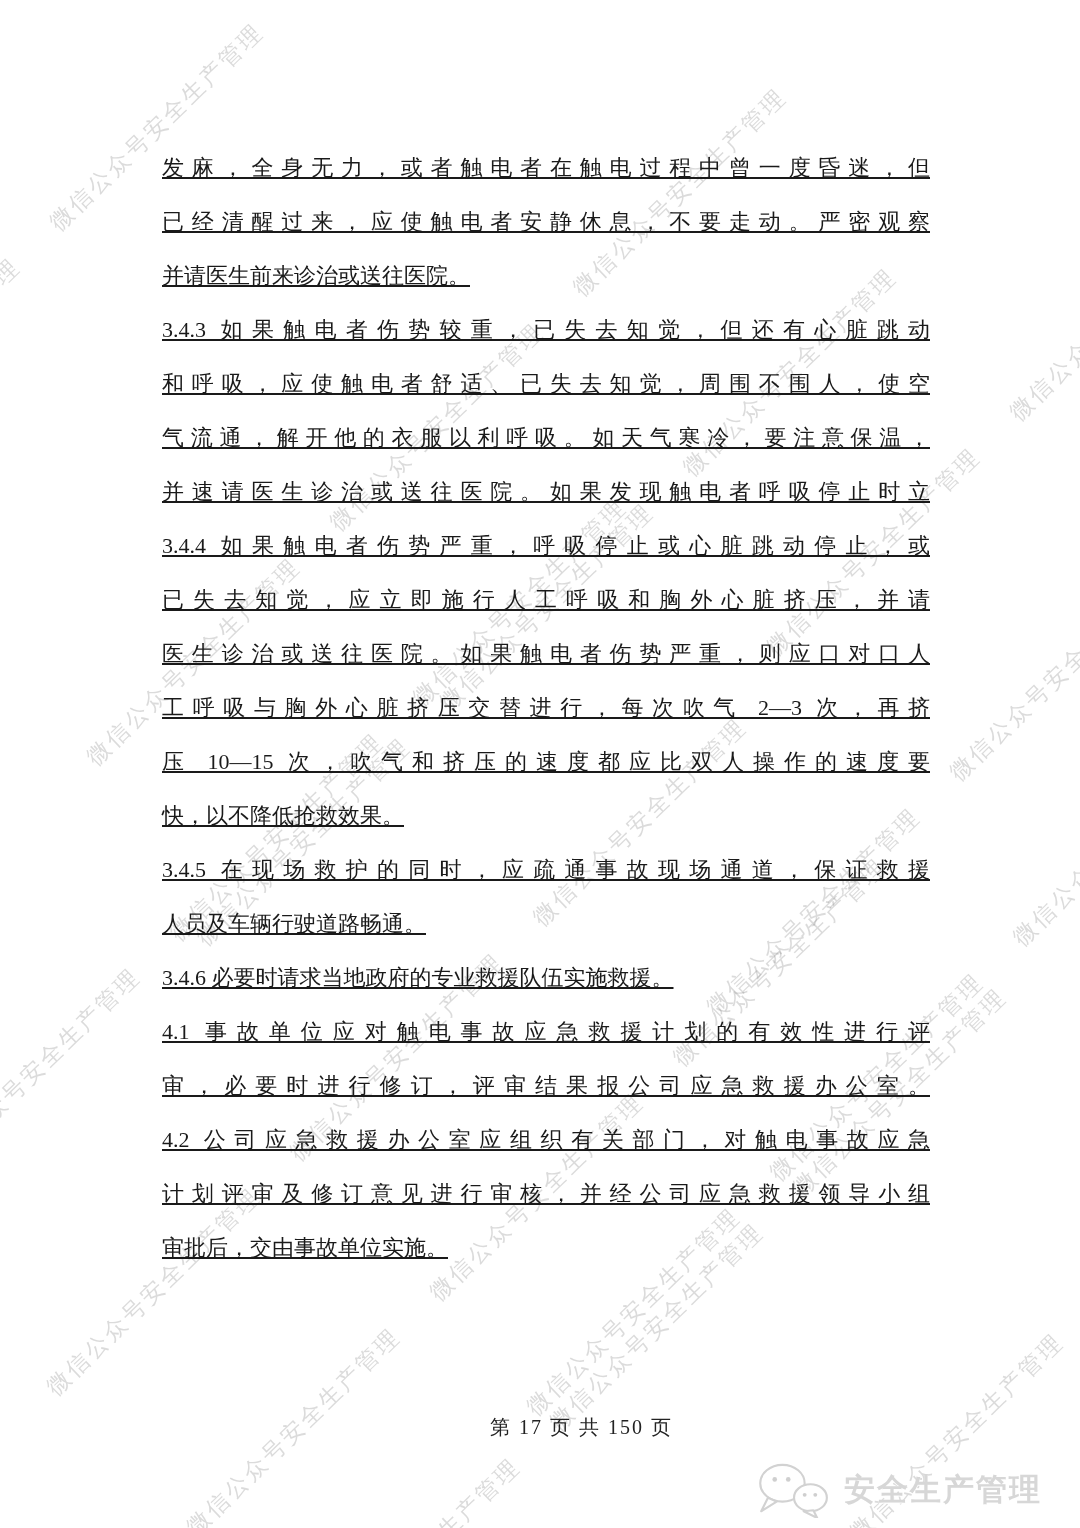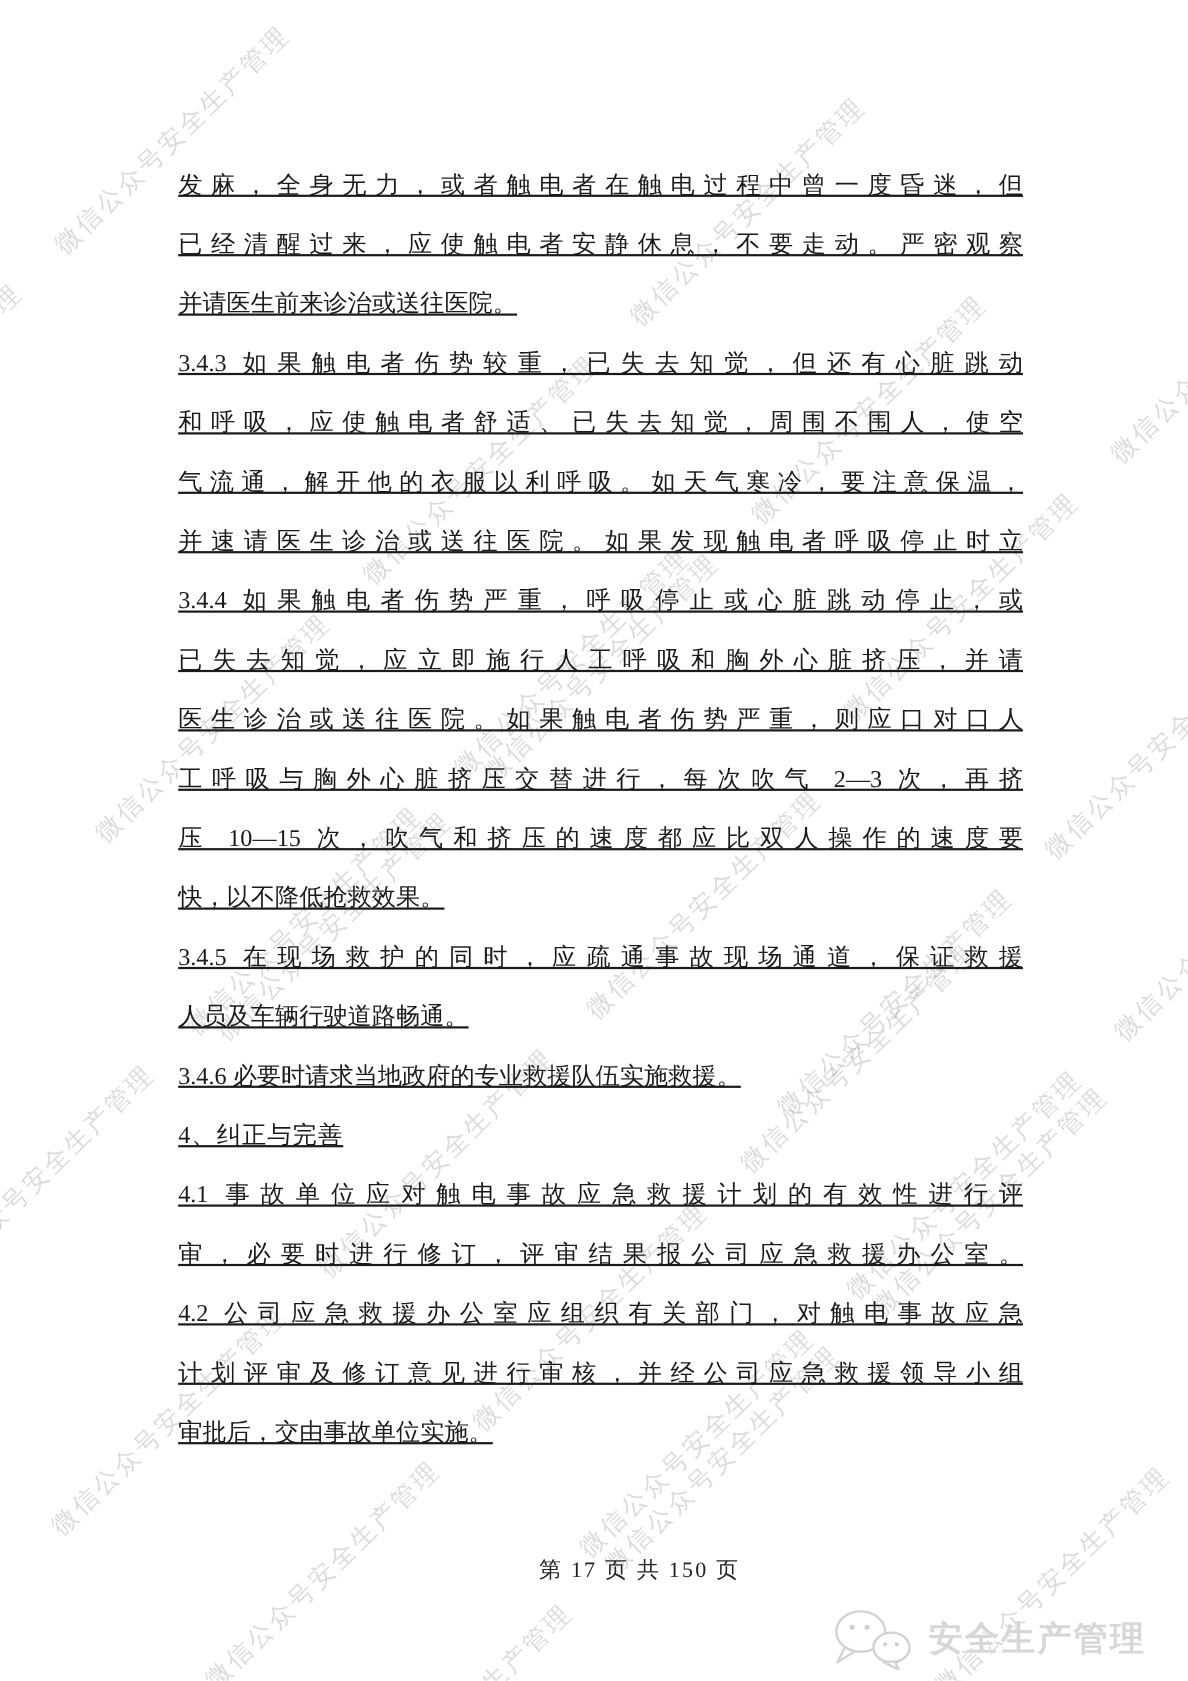--- a/index.html
+++ b/index.html
@@ -128,21 +128,20 @@
       <div class="line justify">并速请医生诊治或送往医院。如果发现触电者呼吸停止时立</div>
       <div class="line justify">3.4.4 如果触电者伤势严重，呼吸停止或心脏跳动停止，或</div>
       <div class="line justify">已失去知觉，应立即施行人工呼吸和胸外心脏挤压，并请</div>
       <div class="line justify">医生诊治或送往医院。如果触电者伤势严重，则应口对口人</div>
       <div class="line justify">工呼吸与胸外心脏挤压交替进行，每次吹气 2—3 次，再挤</div>
       <div class="line justify">压 10—15 次，吹气和挤压的速度都应比双人操作的速度要</div>
       <div class="line">快，以不降低抢救效果。</div>
       <div class="line justify">3.4.5 在现场救护的同时，应疏通事故现场通道，保证救援</div>
       <div class="line">人员及车辆行驶道路畅通。</div>
       <div class="line">3.4.6 必要时请求当地政府的专业救援队伍实施救援。</div>
-      <div class="line heading">4、纠正与完善</div>
       <div class="line justify">4.1 事故单位应对触电事故应急救援计划的有效性进行评</div>
       <div class="line justify">审，必要时进行修订，评审结果报公司应急救援办公室。</div>
       <div class="line justify">4.2 公司应急救援办公室应组织有关部门，对触电事故应急</div>
       <div class="line justify">计划评审及修订意见进行审核，并经公司应急救援领导小组</div>
       <div class="line">审批后，交由事故单位实施。</div>
     </main>
 
   <div class="footer">
     <span>第 17 页 共 150 页</span>
   </div>

